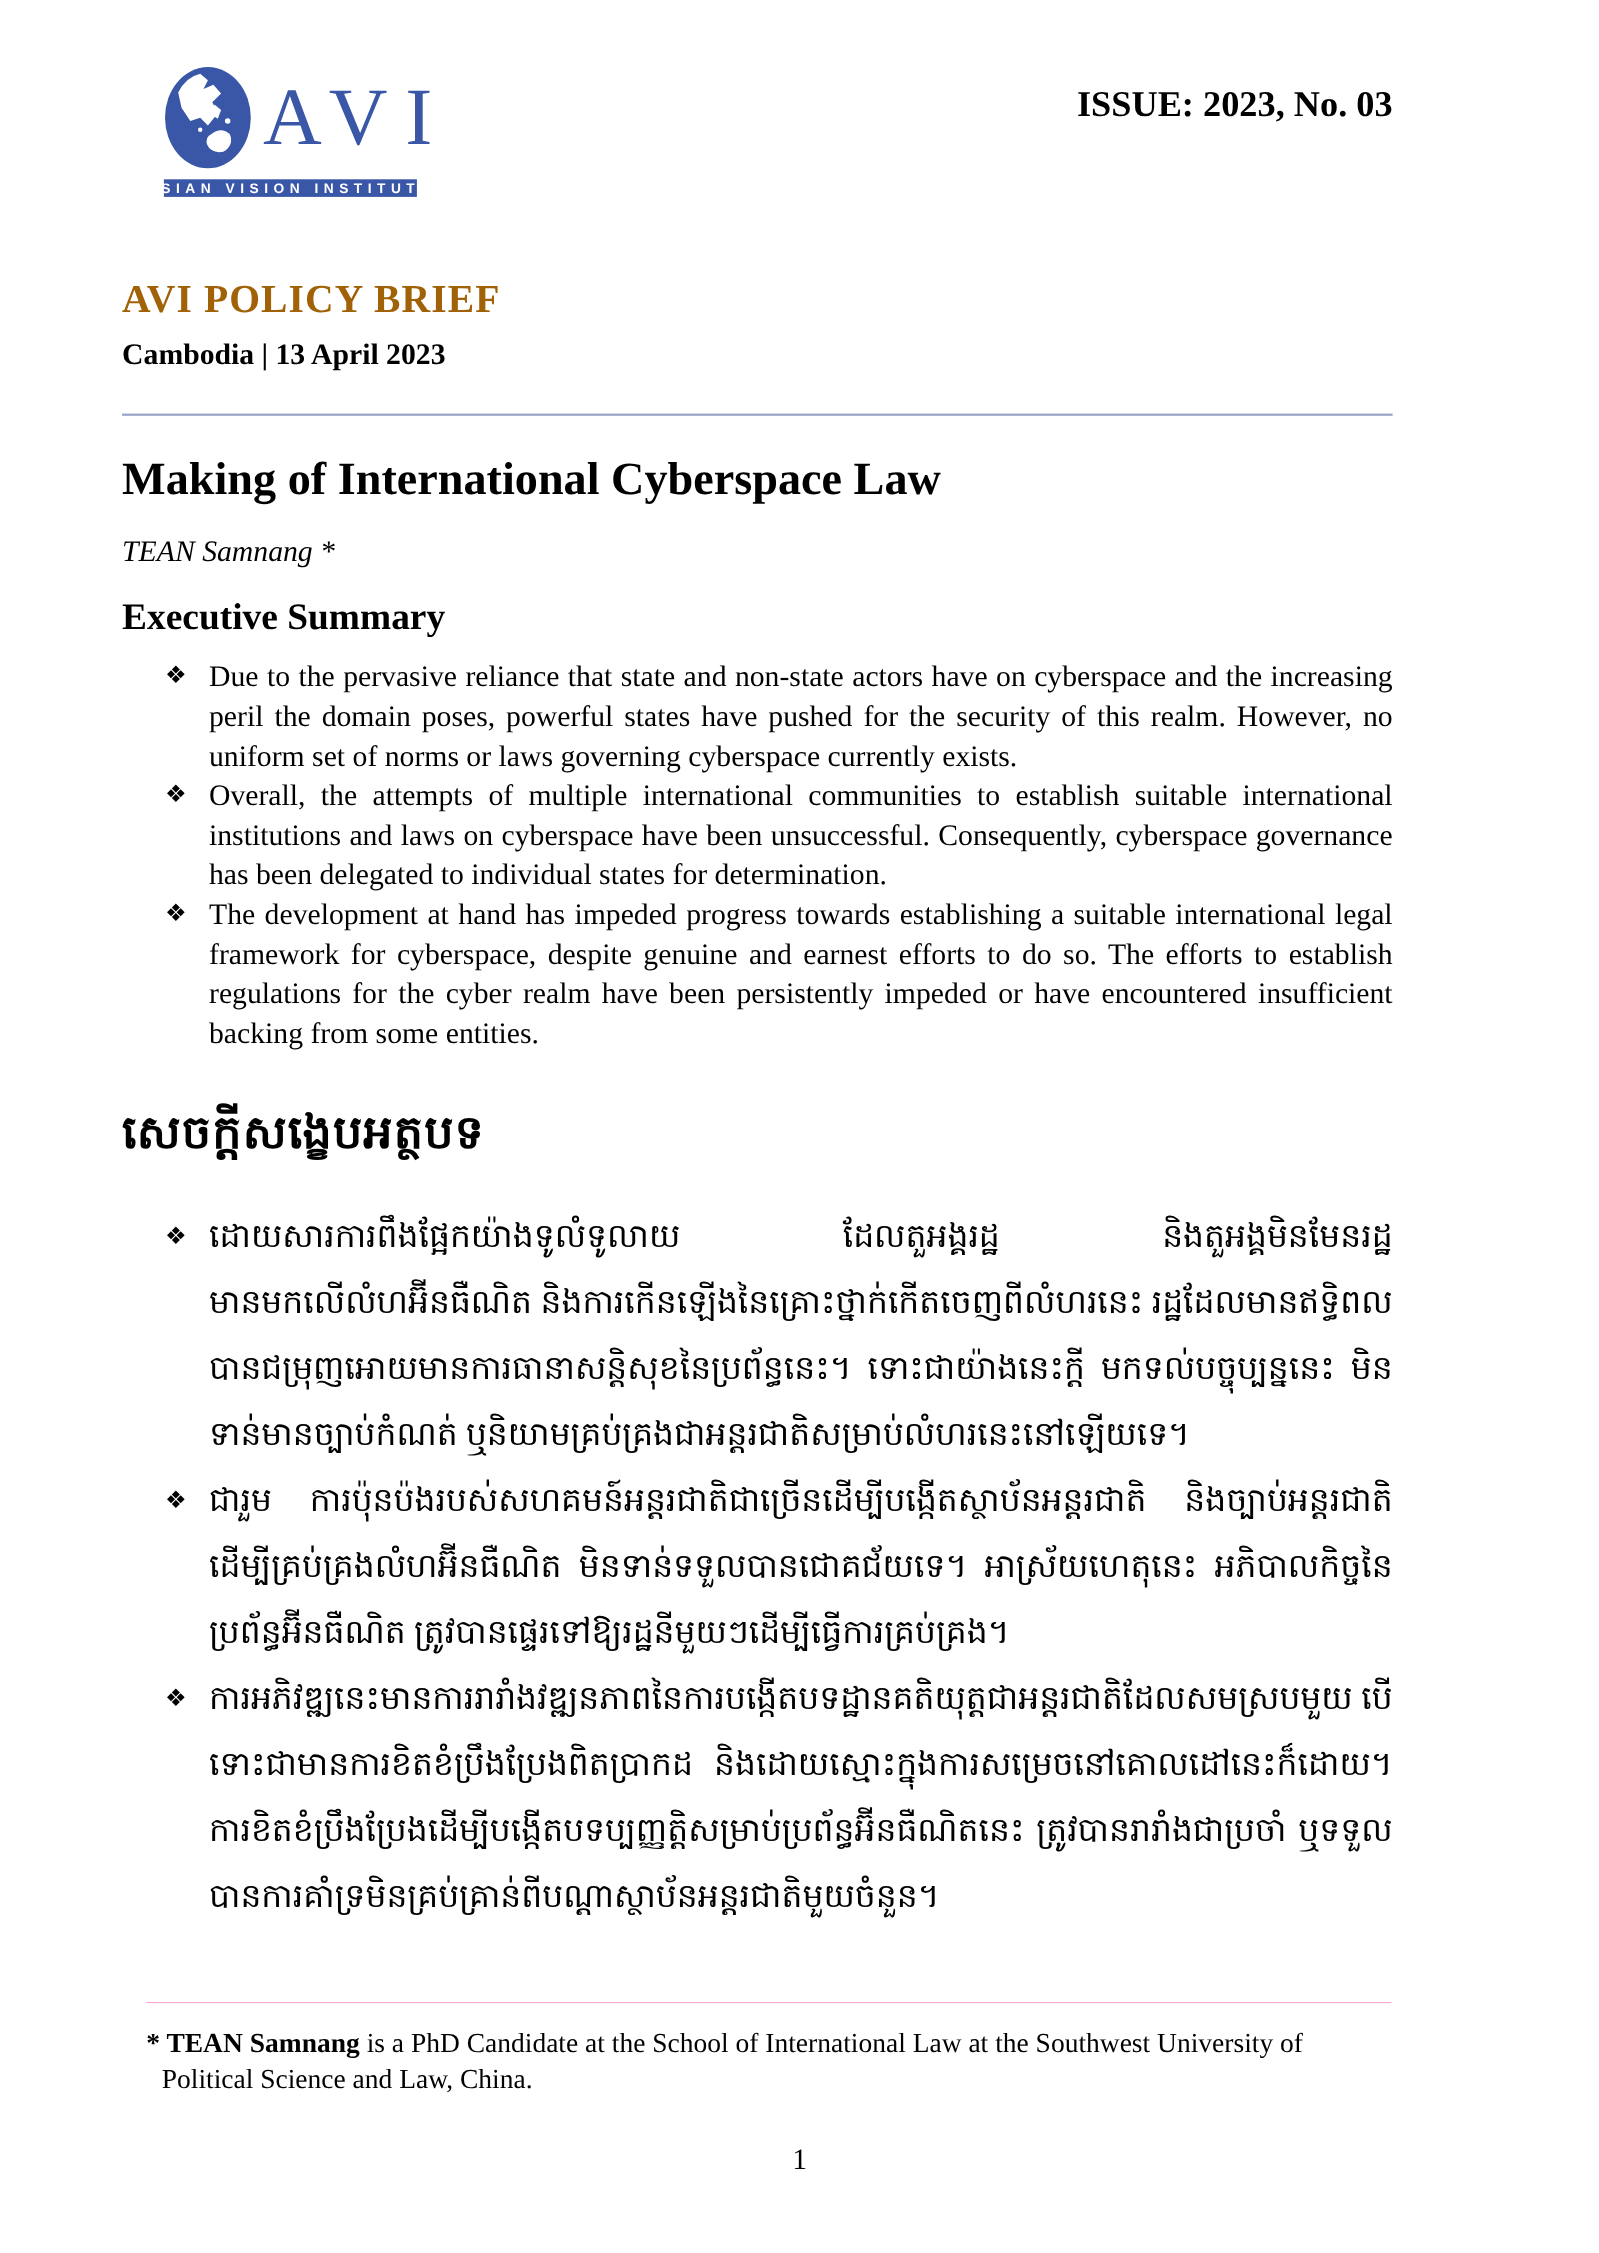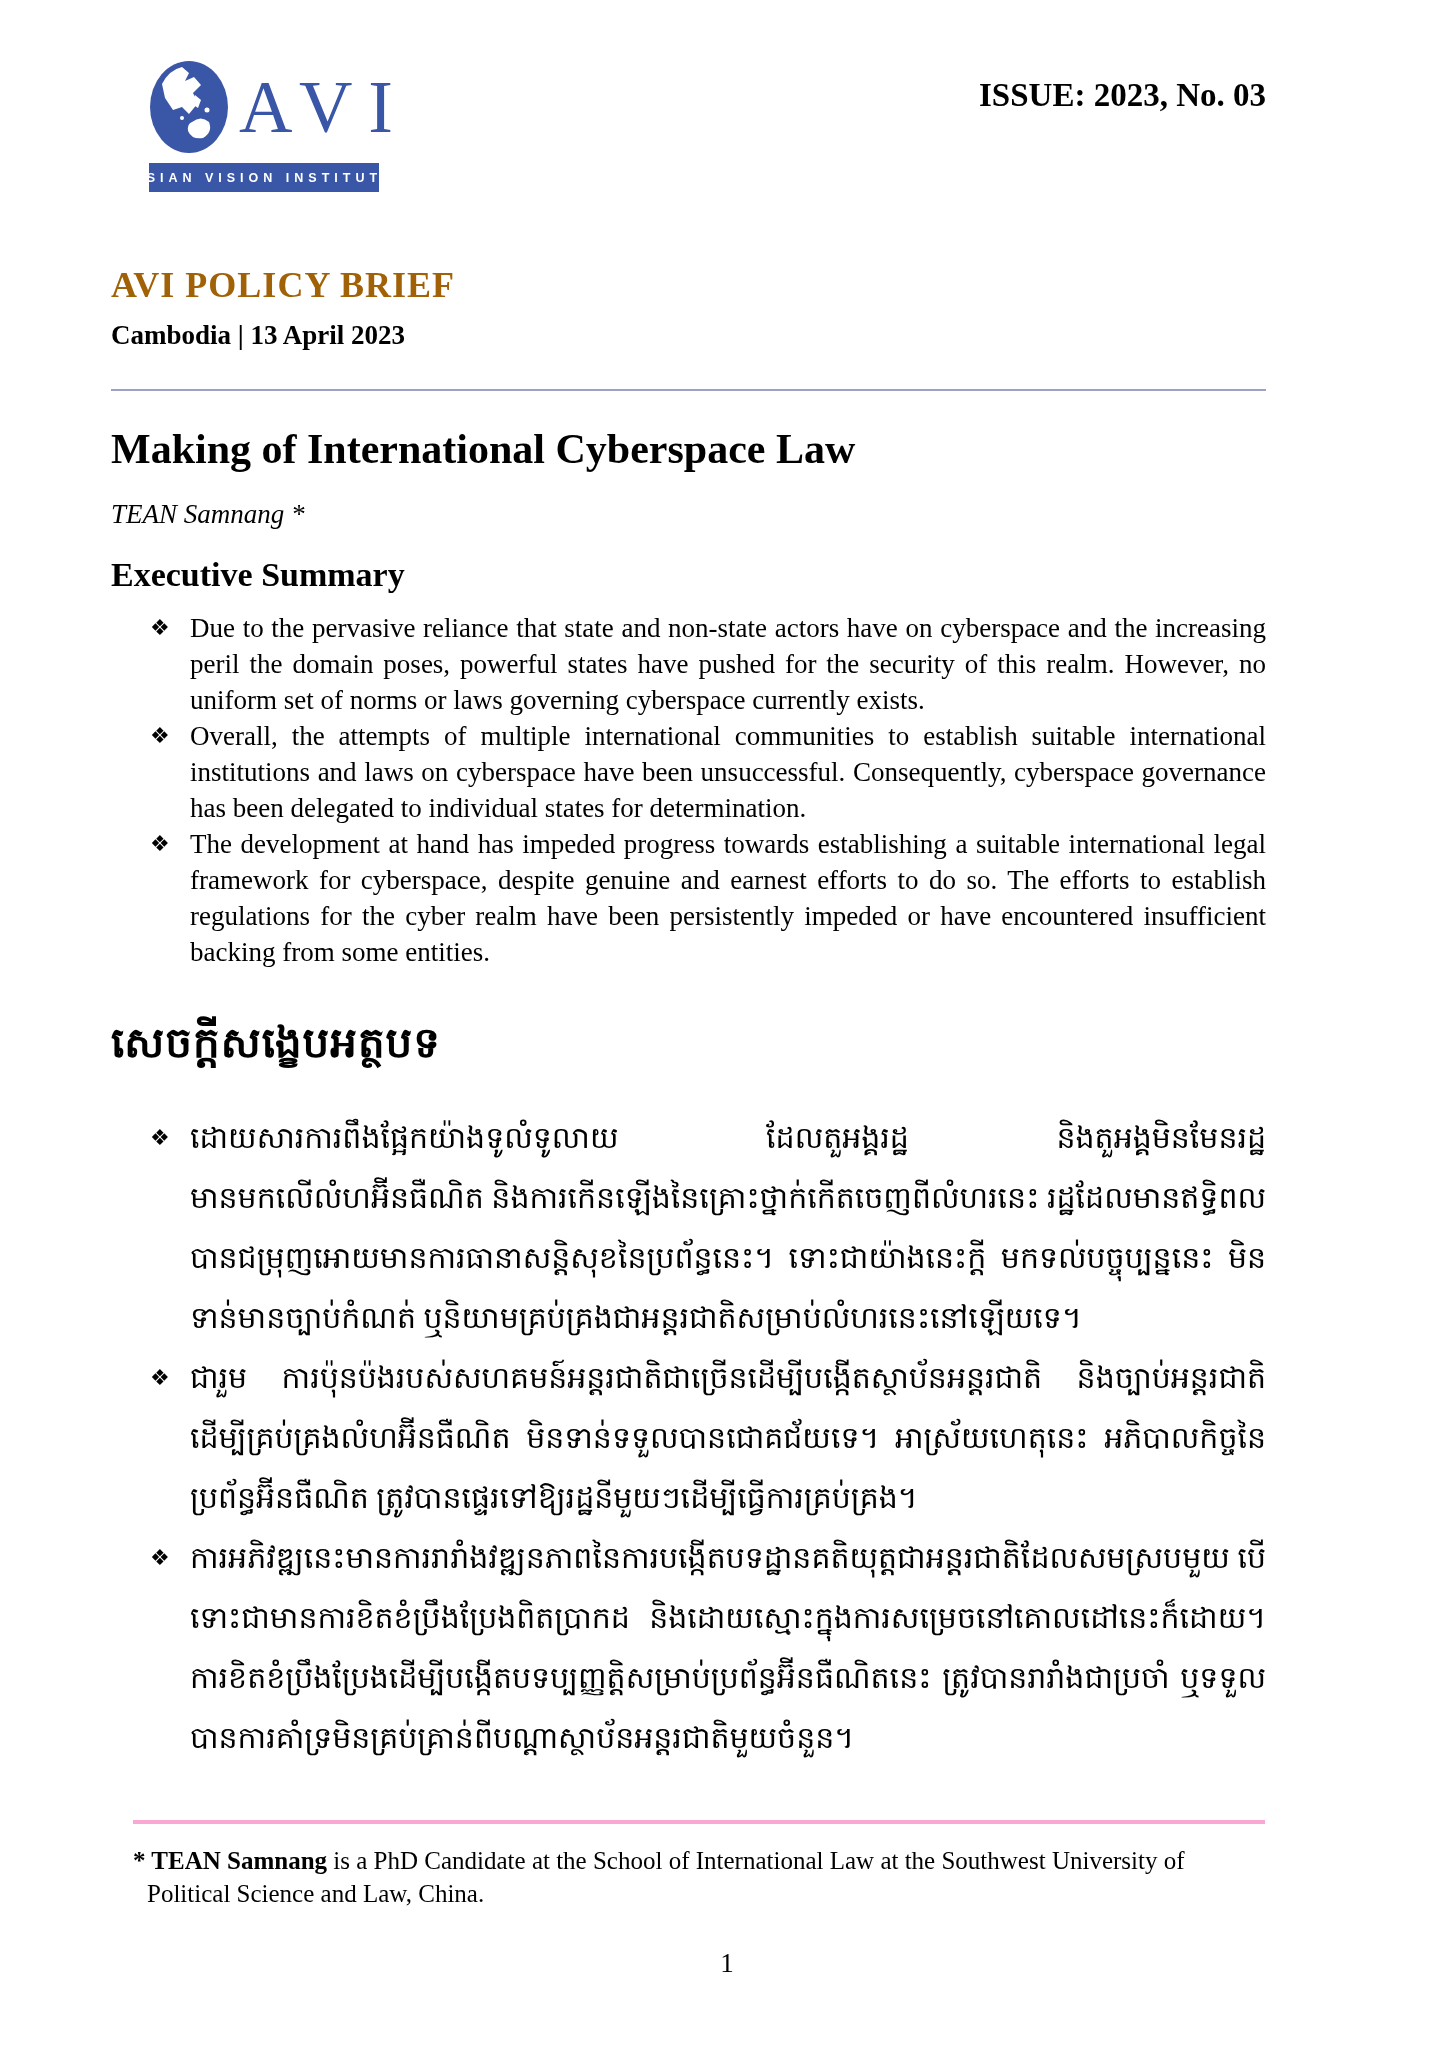--- a/index.html
+++ b/index.html
@@ -19,21 +19,21 @@
   .header-row { display: flex; justify-content: space-between; align-items: flex-start; }
   .logo-block { margin-left: 38px; display: inline-block; }
   .logo-top { display: flex; align-items: center; gap: 10px; height: 104px; }
   .logo-globe { width: 80px; height: 94px; display: block; }
   .logo-acronym {
     font-family: "Liberation Serif", "DejaVu Serif", serif;
     font-size: 74px; letter-spacing: 16px; line-height: 1;
     color: #3A57A7; font-weight: 500;
   }
   .logo-bar {
-    margin-top: 4px; width: 230px; height: 29px;
+    margin-top: 4px; width: 230px; height: 16px;
     background: #3A57A7; display: flex; align-items: center; justify-content: center;
   }
   .logo-bar-text {
     font-family: "Liberation Sans", "DejaVu Sans", sans-serif;
     color: #ffffff; font-size: 12.5px; font-weight: bold; letter-spacing: 5px;
     white-space: nowrap;
   }
   .issue-no { margin-top: 22px; font-size: 33px; font-weight: bold; white-space: nowrap; }
 
   
@@ -55,21 +55,21 @@
   .btext { flex: 1; font-size: 27px; line-height: 36px; text-align: justify; }
 
   .km-heading { margin-top: 46px; font-size: 42px; font-weight: bold; letter-spacing: 1px; }
   ul.bullets.km { margin-top: 30px; }
   ul.bullets.km .marker { line-height: 60px; }
   ul.bullets.km .btext { font-size: 30px; line-height: 60px; }
 
   
   .footnote {
     position: absolute; top: 1820px; left: 133px; width: 1132px;
-    border-top: 4px solid #f9a8d4; padding-top: 20px;
+    border-top: 1px solid #f9a8d4; padding-top: 20px;
     font-size: 25px; line-height: 1.32;
   }
   .footnote .fn-line1 { white-space: nowrap; }
   .footnote .fn-line2 { padding-left: 14px; }
   .fn-bold { font-weight: bold; }
 
   .page-number {
     position: absolute; top: 1948px; left: 0; width: 100%;
     text-align: center; font-size: 27px;
   }

